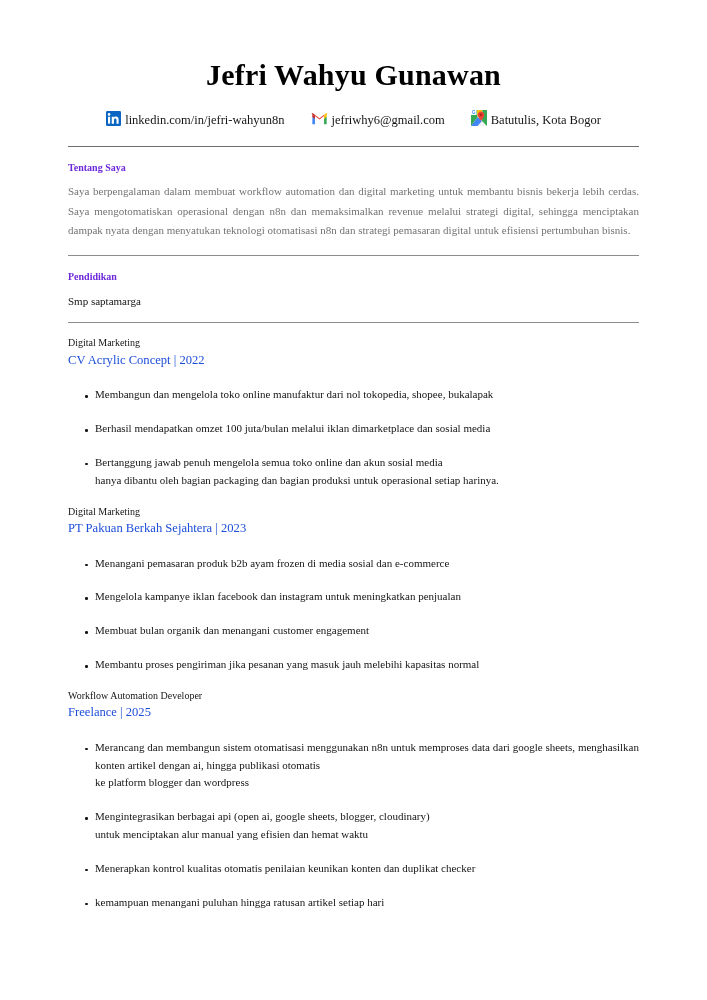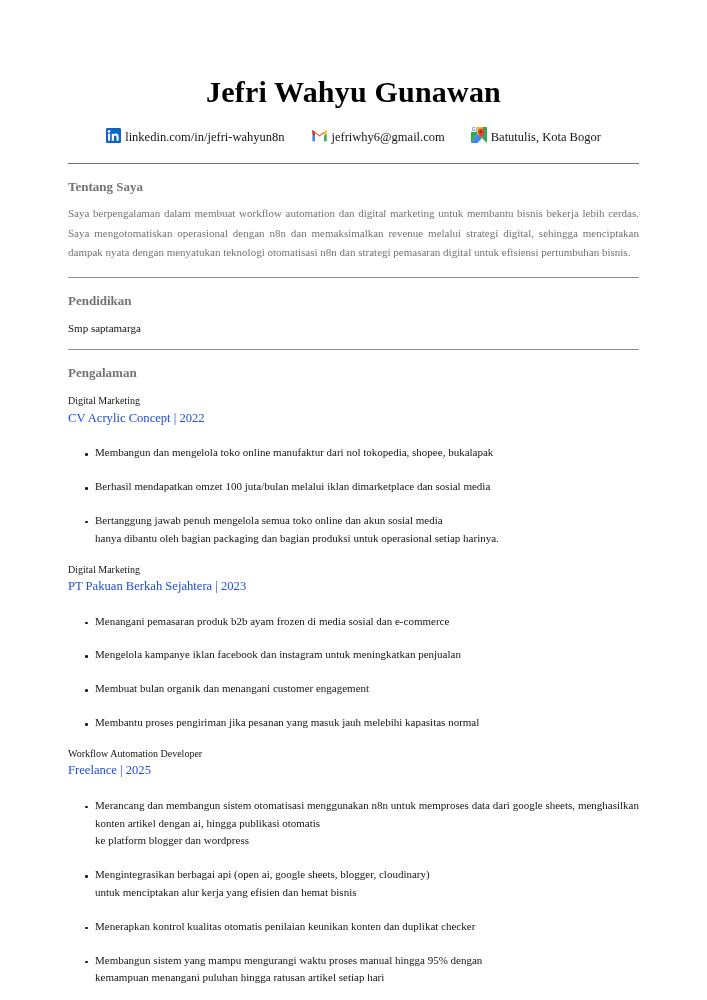--- a/index.html
+++ b/index.html
@@ -12,21 +12,21 @@
     height: 1000px;
     font-family: "Liberation Serif", "DejaVu Serif", serif;
     color: #111111;
     overflow: hidden;
   }
   .page {
     position: relative;
     width: 707px;
     height: 1000px;
     box-sizing: border-box;
-    padding: 17px 68px;
+    padding: 0 68px;
   }
 
   
   .name {
     text-align: center;
     font-size: 30px;
     font-weight: bold;
     letter-spacing: 0.2px;
     color: #000000;
     padding-top: 57px;
@@ -57,23 +57,23 @@
     border-top: 1.3px solid #8d8d8d;
     margin: 0;
   }
   .rule.dark { border-top-color: #6f6f6f; }
   .rule.r1 { margin-top: 16px; }
   .rule.r2 { margin-top: 14px; }
   .rule.r3 { margin-top: 13px; }
 
   
   .sec-title {
-    font-size: 13px;
+    font-size: 10px;
     font-weight: bold;
-    color: #737373;
+    color: #6d28d9;
     margin-top: 15px;
   }
   .summary {
     font-size: 11px;
     line-height: 1.78;
     text-align: justify;
     margin-top: 9px;
     color: #737373;
   }
   .edu {
@@ -182,21 +182,20 @@
   <div class="sec-title">Tentang Saya</div>
   <div class="summary">Saya berpengalaman dalam membuat workflow automation dan digital marketing untuk membantu bisnis bekerja lebih cerdas. Saya mengotomatiskan operasional dengan n8n dan memaksimalkan revenue melalui strategi digital, sehingga menciptakan dampak nyata dengan menyatukan teknologi otomatisasi n8n dan strategi pemasaran digital untuk efisiensi pertumbuhan bisnis.</div>
 
   <div class="rule r2"></div>
 
   <div class="sec-title">Pendidikan</div>
   <div class="edu">Smp saptamarga</div>
 
   <div class="rule r3"></div>
 
-  <div class="sec-title">Pengalaman</div>
 
   <div class="job first">
     <div class="job-title">Digital Marketing</div>
     <div class="job-meta">CV Acrylic Concept | 2022</div>
     <ul class="bullets">
       <li><span>Membangun dan mengelola toko online manufaktur dari nol tokopedia, shopee, bukalapak</span></li>
       <li><span>Berhasil mendapatkan omzet 100 juta/bulan melalui iklan dimarketplace dan sosial media</span></li>
       <li>
         <span class="brk">Bertanggung jawab penuh mengelola semua toko online dan akun sosial media</span>
         <span class="brk">hanya dibantu oleh bagian packaging dan bagian produksi untuk operasional setiap harinya.</span>
@@ -218,23 +217,22 @@
   <div class="job">
     <div class="job-title">Workflow Automation Developer</div>
     <div class="job-meta">Freelance | 2025</div>
     <ul class="bullets">
       <li class="just">
         <span class="brk">Merancang dan membangun sistem otomatisasi menggunakan n8n untuk memproses data dari google sheets, menghasilkan konten artikel dengan ai, hingga publikasi otomatis</span>
         <span class="brk">ke platform blogger dan wordpress</span>
       </li>
       <li>
         <span class="brk">Mengintegrasikan berbagai api (open ai, google sheets, blogger, cloudinary)</span>
-        <span class="brk">untuk menciptakan alur kerja yang efisien dan hemat bisnis</span>
+        <span class="brk">untuk menciptakan alur manual yang efisien dan hemat waktu</span>
       </li>
       <li><span>Menerapkan kontrol kualitas otomatis penilaian keunikan konten dan duplikat checker</span></li>
       <li class="just">
-        <span class="brk">Membangun sistem yang mampu mengurangi waktu proses manual hingga 95% dengan</span>
         <span class="brk">kemampuan menangani puluhan hingga ratusan artikel setiap hari</span>
       </li>
     </ul>
   </div>
 
 </div>
 
 </body></html>

